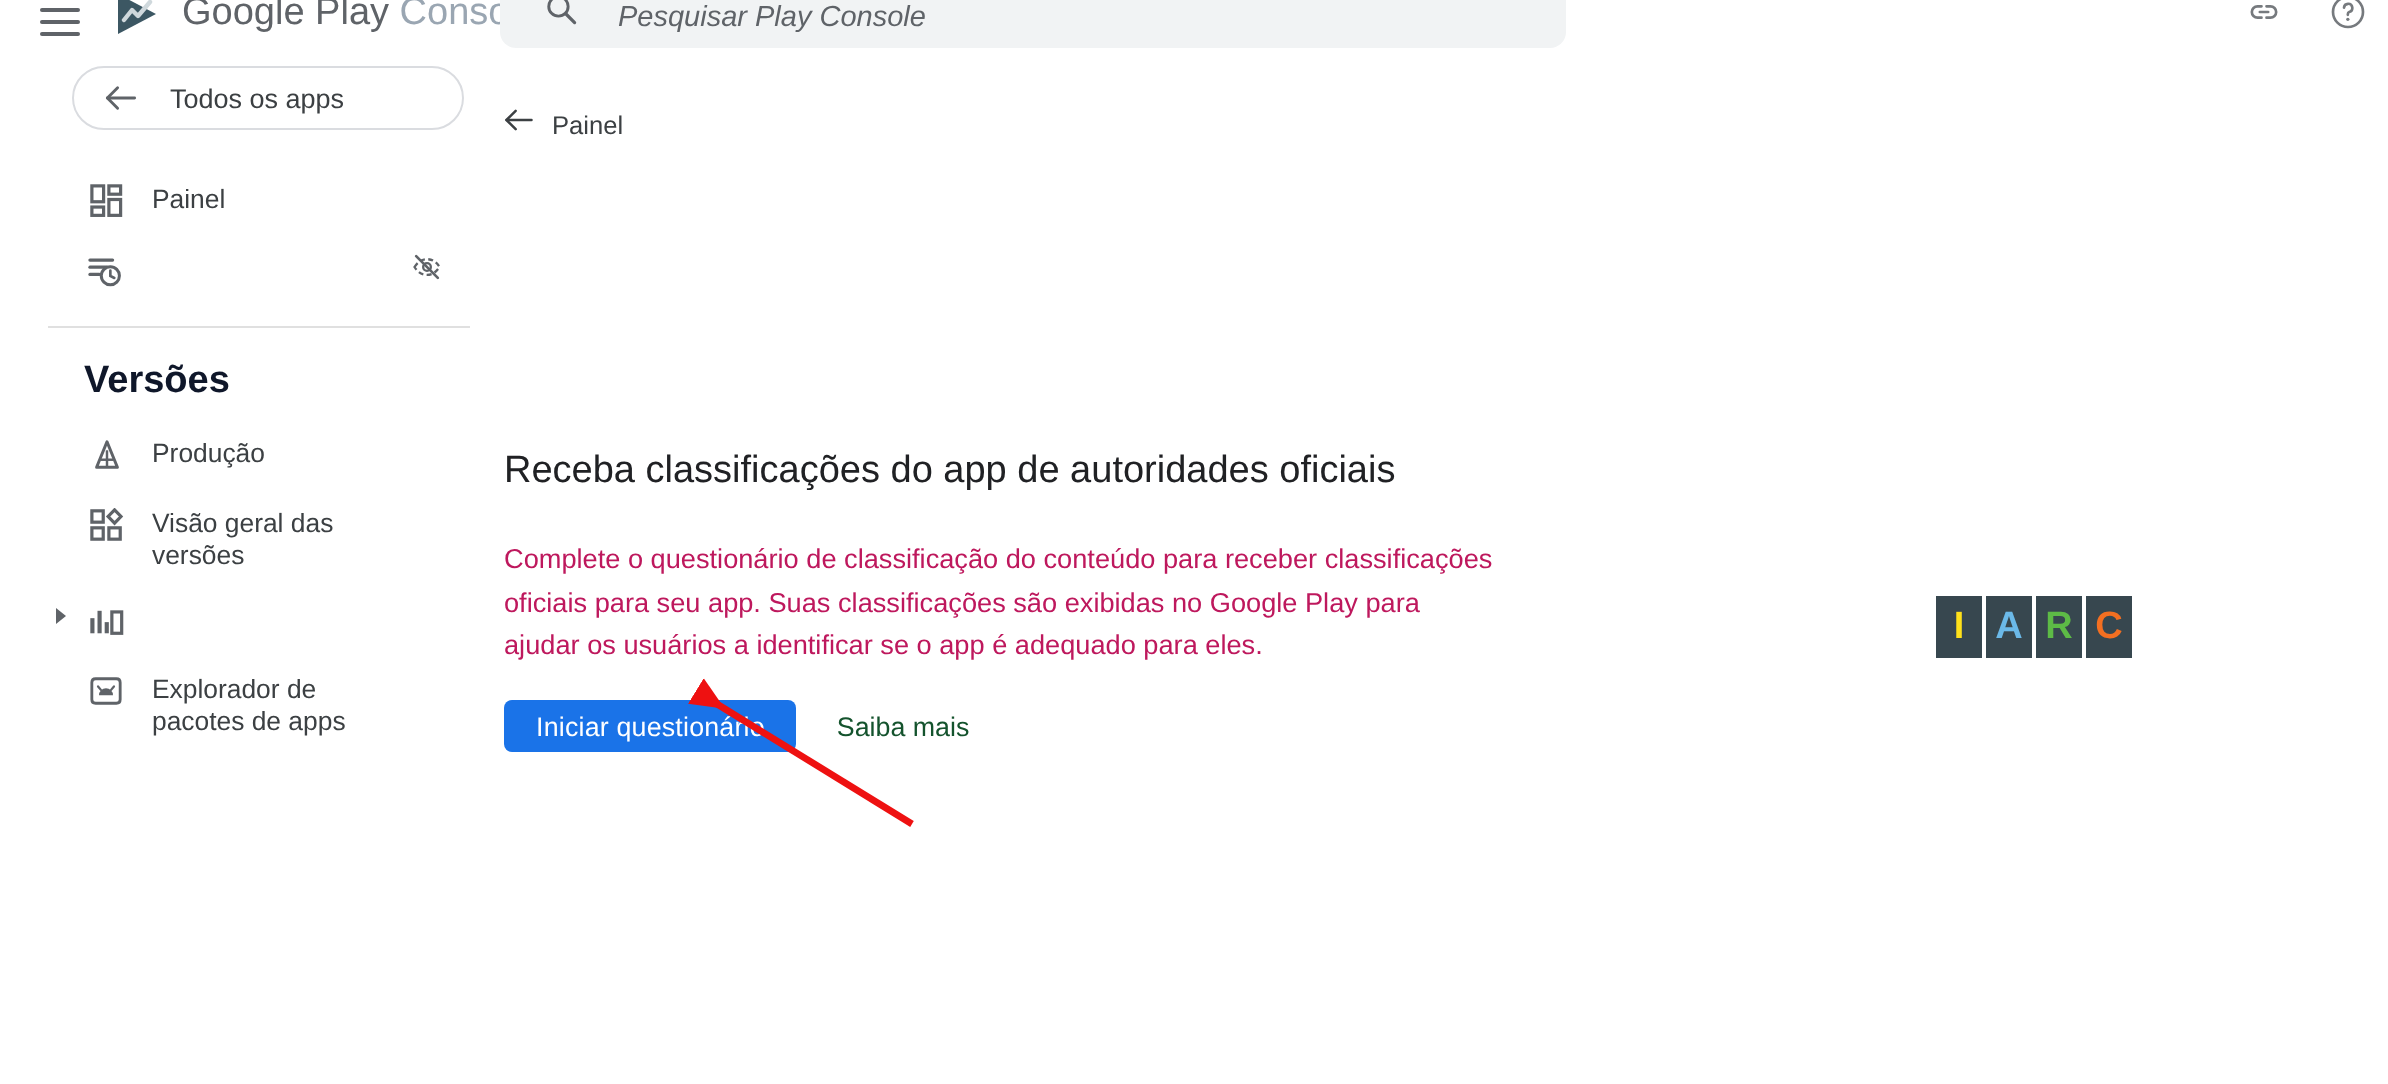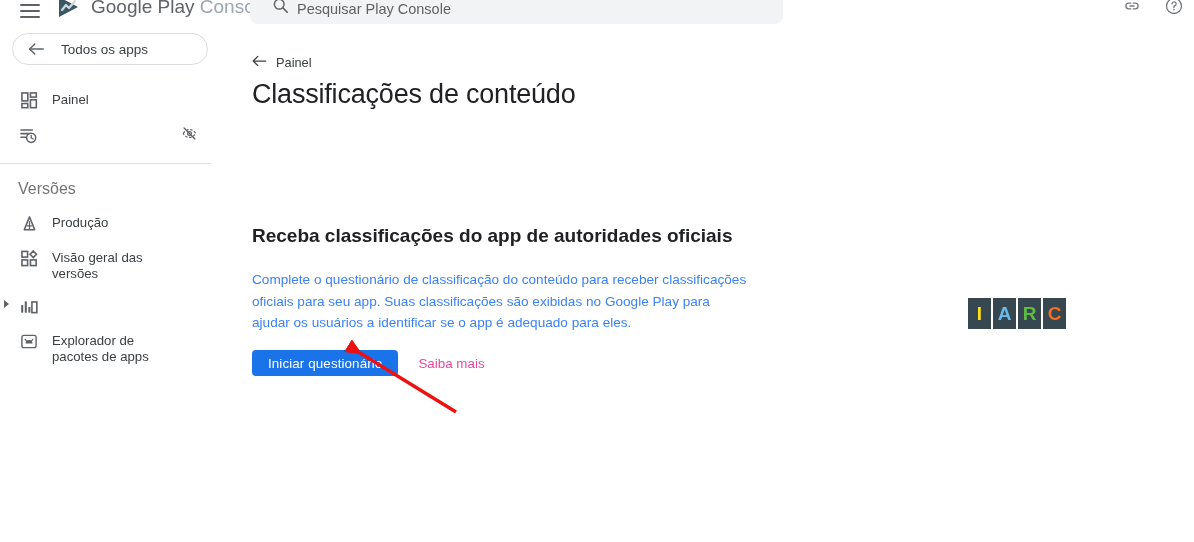--- a/index.html
+++ b/index.html
@@ -43,32 +43,32 @@
 
   .searchbar {
     position: absolute; left: 250px; top: -22px;
     width: 533px; height: 46px;
     background: #f1f3f4; border-radius: 8px;
     display: flex; align-items: flex-end; padding-bottom: 4px;
     box-sizing: border-box;
   }
   .search-icon { margin-left: 22px; margin-bottom: 2px; }
   .search-placeholder {
-    margin-left: 8px; color: #5f6368; font-size: 14.5px; margin-bottom: 3px;
+    margin-left: 20px; color: #5f6368; font-size: 14.5px; margin-bottom: 3px; font-style: italic;
   }
   .topright {
     position: absolute; right: 10px; top: -4px;
     display: flex; align-items: center; gap: 22px;
   }
   .topicon { cursor: pointer; opacity: .85; }
 
   
   .sidebar {
     position: absolute; left: 0; top: 26px; width: 211px; height: 516px;
-    background: #ffffff; overflow: hidden;
+    background: #ffffff; overflow: hidden; padding-left: 24px;
   }
   .allapps {
     margin: 7px 0 0 12px; width: 196px; height: 32px;
     border: 1px solid #dadce0; border-radius: 18px;
     display: flex; align-items: center; cursor: pointer;
     box-sizing: border-box; background: #fff;
   }
   .allapps .ico { margin-left: 15px; display: flex; }
   .allapps .lbl { margin-left: 16px; font-size: 13.5px; color: #3c4043; }
 
@@ -95,56 +95,56 @@
   .navitem .nbadge {
     position: absolute; right: 18px; top: 9px;
     font-size: 12.5px; color: #5f6368;
   }
   .navitem .nendicon { position: absolute; right: 14px; top: 8px; }
 
   .divider {
     height: 1px; background: #e0e0e0; margin: 10px 0 0 0; width: 211px;
   }
   .section-title {
-    font-size: 16px; color: #737373; font-weight: 400;
+    font-size: 19px; color: #0f172a; font-weight: 700;
     padding: 16px 0 8px 18px;
   }
 
   
   .main { position: absolute; left: 211px; top: 26px; width: 983px; height: 516px; }
   .backlink {
     position: absolute; left: 41px; top: 27px;
     display: flex; align-items: center; gap: 9px; cursor: pointer;
   }
   .backlink .blbl { font-size: 12.8px; color: #3c4043; }
   .page-title {
     position: absolute; left: 41px; top: 53px;
     font-size: 27px; font-weight: 400; color: #202124;
     letter-spacing: -0.2px;
   }
   .section-head {
     position: absolute; left: 41px; top: 199px;
-    font-size: 19px; font-weight: 700; color: #202124;
+    font-size: 19px; font-weight: 400; color: #202124;
   }
   .body-copy {
     position: absolute; left: 41px; top: 243px; width: 497px;
-    font-size: 13.6px; line-height: 21.5px; color: #3b82f6;
+    font-size: 13.6px; line-height: 21.5px; color: #be185d;
   }
   .actions {
     position: absolute; left: 41px; top: 324px;
     display: flex; align-items: center;
   }
   .primary-btn {
     background: #1a73e8; color: #ffffff; border: none; border-radius: 4px;
     font-size: 13.4px; font-weight: 500; height: 26px; padding: 0 16px;
     cursor: pointer; font-family: "Liberation Sans", sans-serif;
     letter-spacing: .1px;
   }
   .text-link {
-    margin-left: 20px; color: #ec4899; font-size: 13.4px;
+    margin-left: 20px; color: #14532d; font-size: 13.4px;
     font-weight: 500; cursor: pointer; text-align: center;
   }
 
   
   .iarc {
     position: absolute; left: 757px; top: 272px;
     display: flex; gap: 2px;
   }
   .iarc-cell {
     width: 23px; height: 31px; background: #37474f;
@@ -322,21 +322,20 @@
     <div class="backlink">
       <span>
         <svg width="15" height="12" viewBox="0 0 18 14">
           <line x1="1.5" y1="7" x2="16.5" y2="7" stroke="#3c4043" stroke-width="1.5" stroke-linecap="round"></line>
           <polyline points="7,1.5 1.5,7 7,12.5" fill="none" stroke="#3c4043" stroke-width="1.5" stroke-linecap="round" stroke-linejoin="round"></polyline>
         </svg>
       </span>
       <span class="blbl">Painel</span>
     </div>
 
-    <div class="page-title">Classificações de conteúdo</div>
 
     <div class="section-head">Receba classificações do app de autoridades oficiais</div>
 
     <div class="body-copy">Complete o questionário de classificação do conteúdo para receber classificações oficiais para seu app. Suas classificações são exibidas no Google Play para ajudar os usuários a identificar se o app é adequado para eles.</div>
 
     <div class="actions">
       <button class="primary-btn">Iniciar questionário</button>
       <span class="text-link">Saiba mais</span>
     </div>
 

